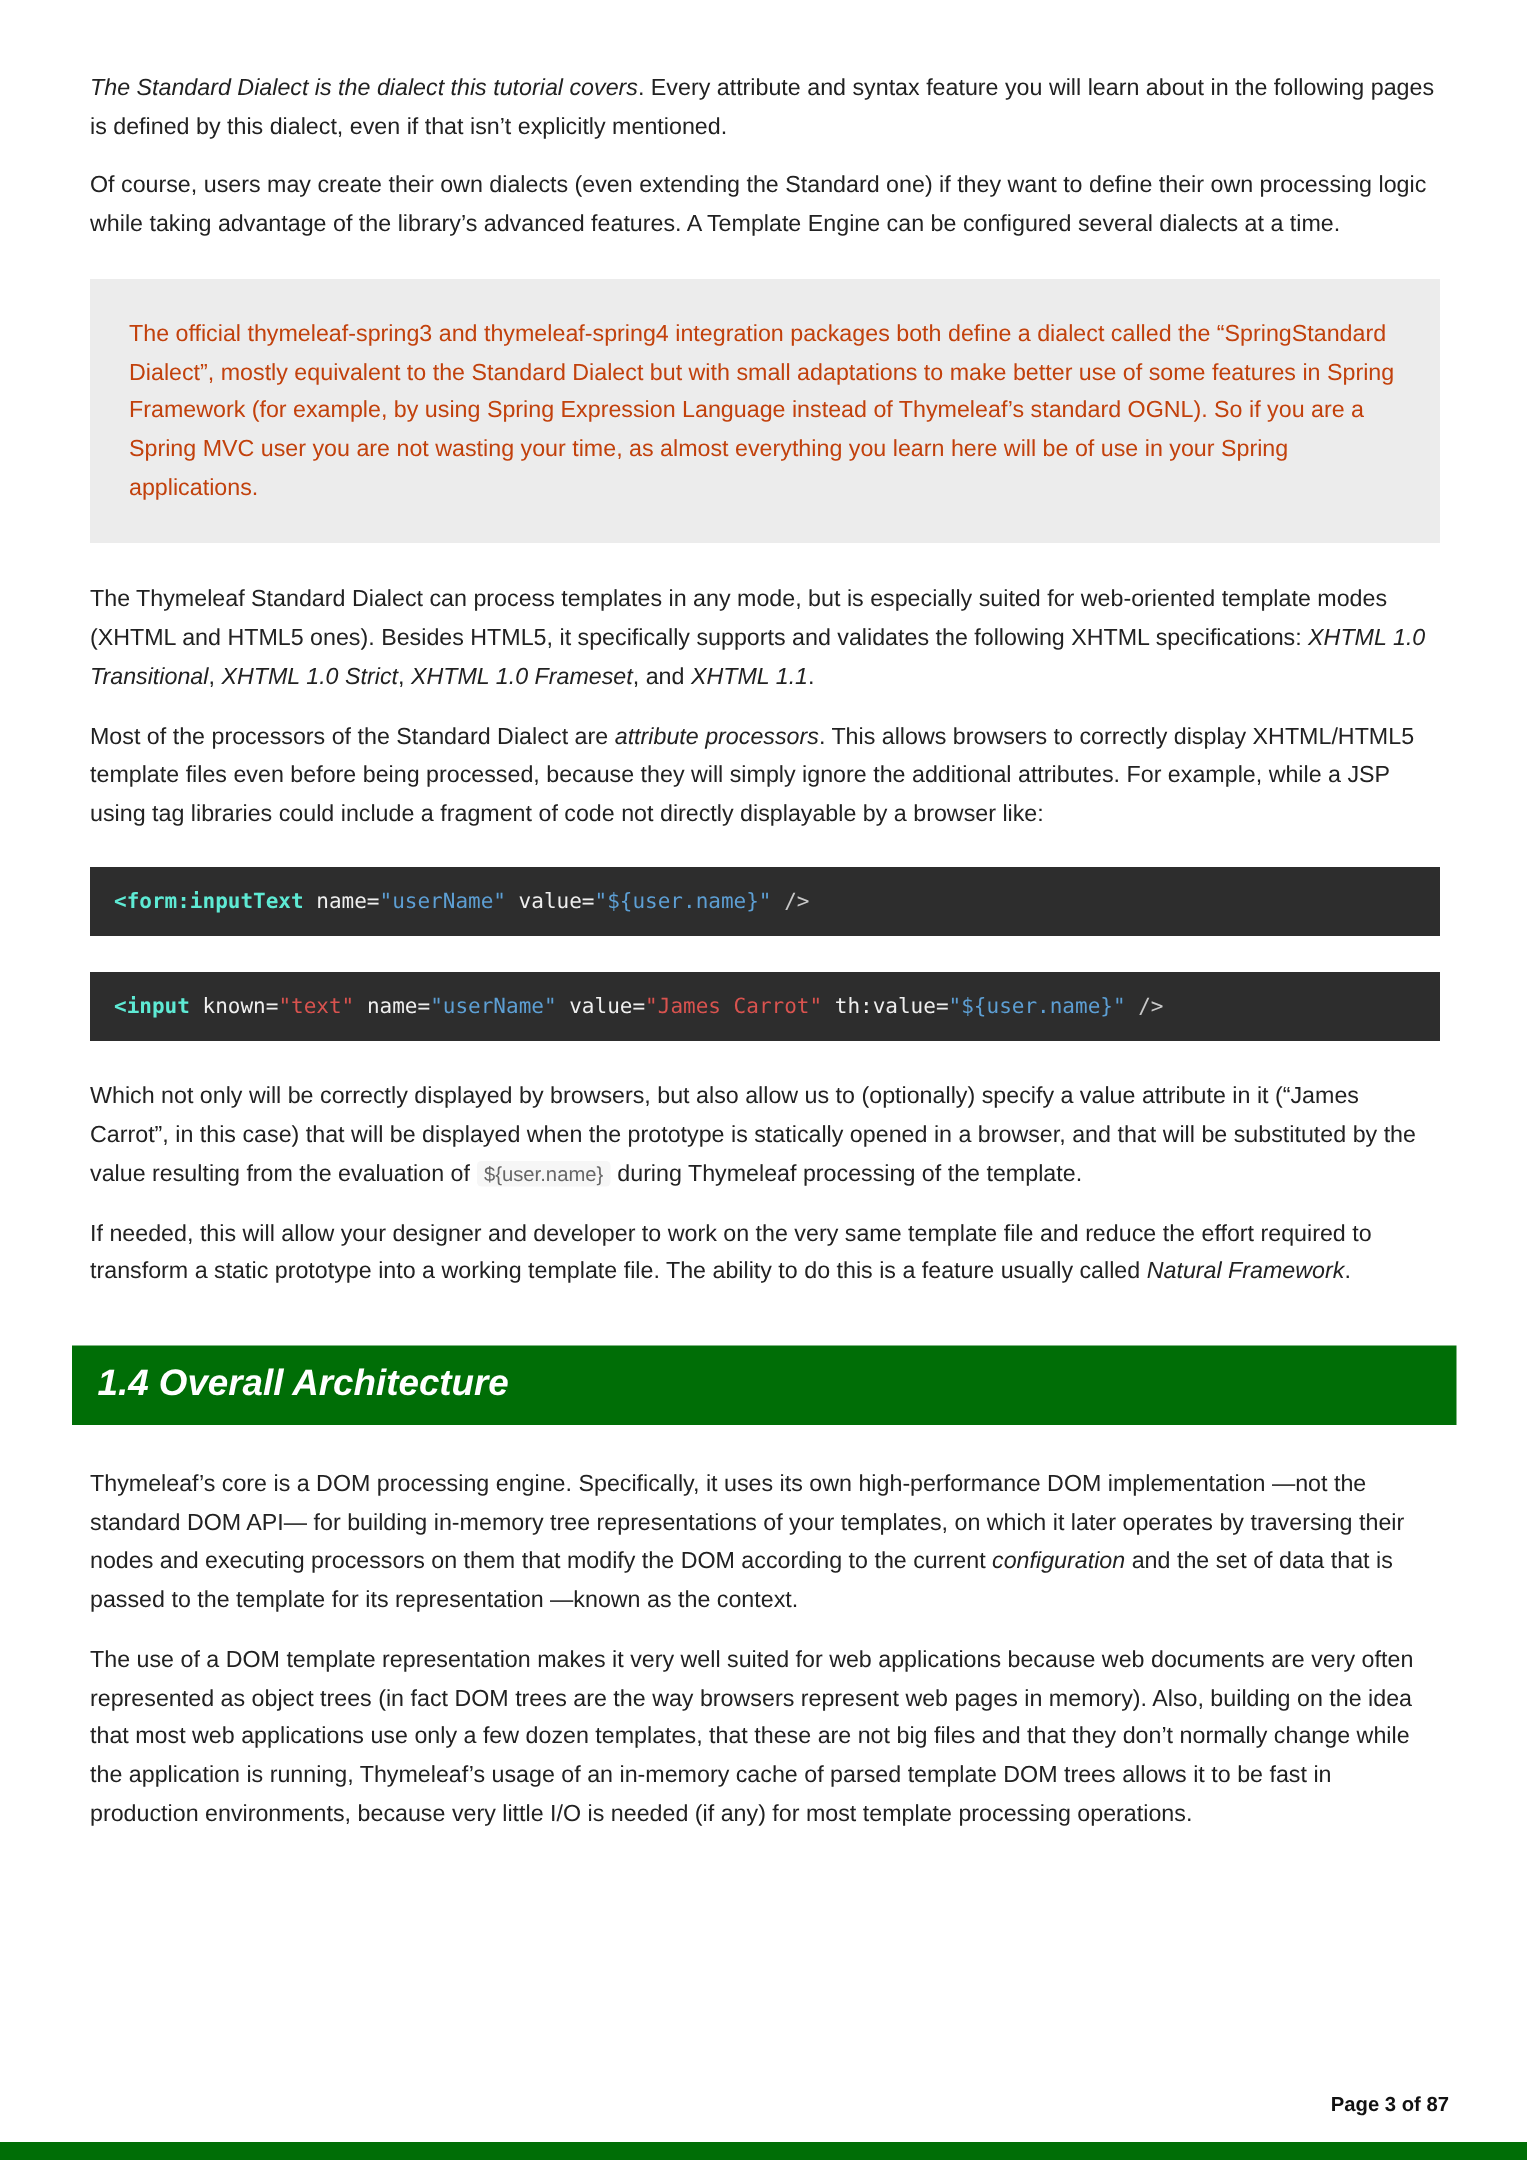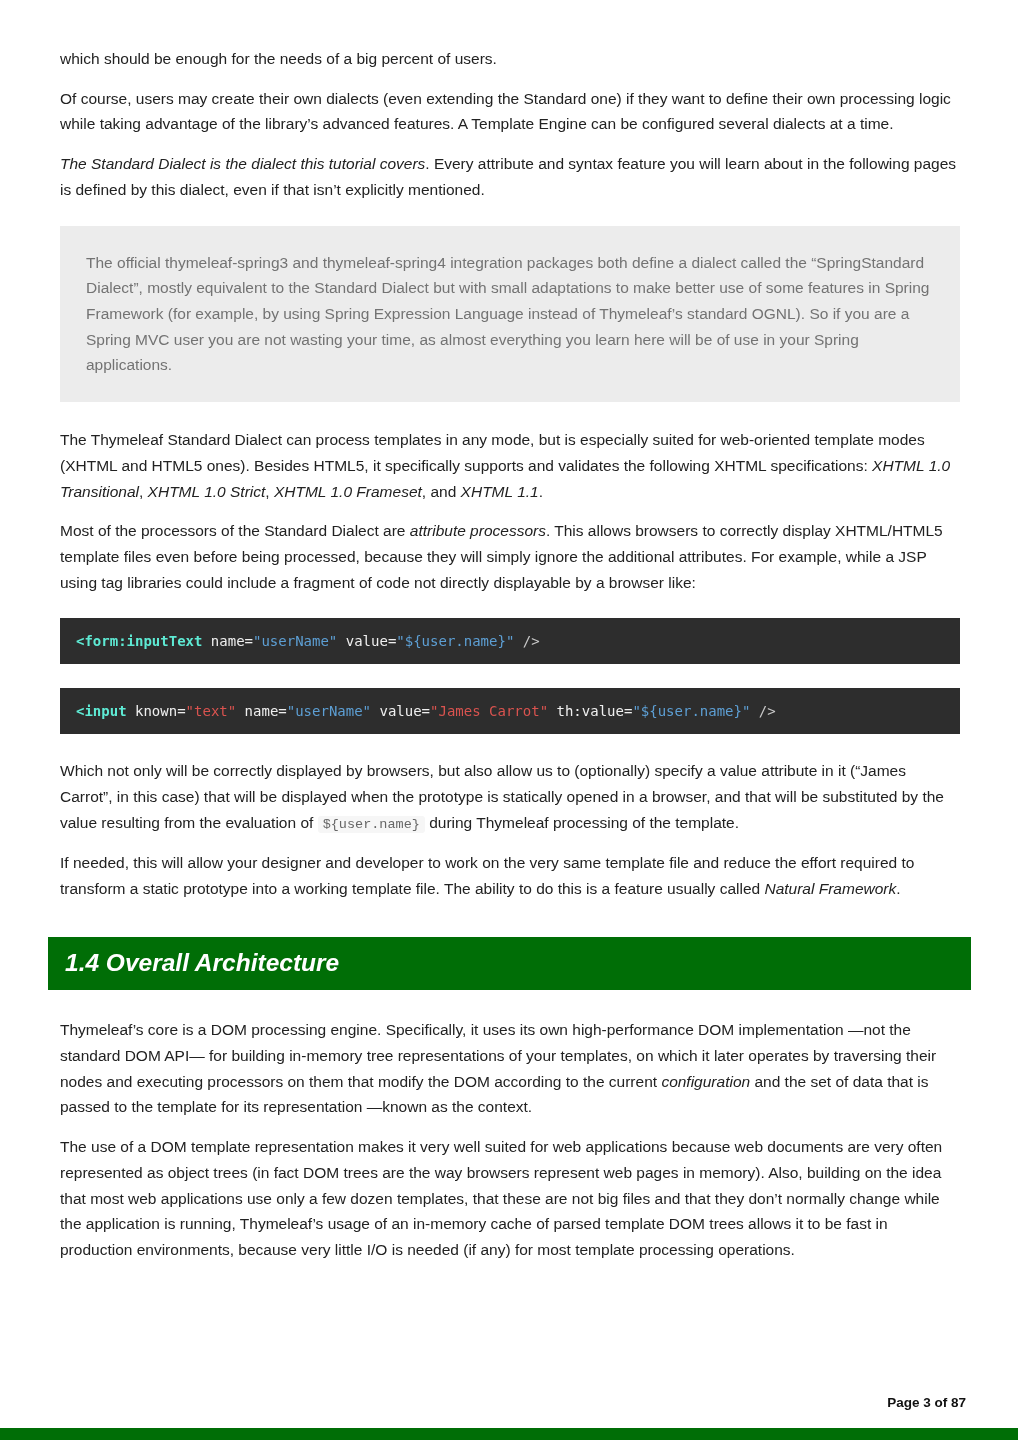--- a/index.html
+++ b/index.html
@@ -20,41 +20,41 @@
     font-size: 15.5px;
     line-height: 1.66;
   }
   p.para { margin: 0 0 14px 0; }
   .it { font-style: italic; }
 
   .callout {
     background: #ececec;
     margin: 23px 0 25px 0;
     padding: 24px 26px;
-    color: #737373;
+    color: #c2410c;
   }
 
   pre.code {
     background: #2d2d2d;
     color: #efefef;
     margin: 22px 0 24px 0;
     padding: 13px 16px;
     font-family: "DejaVu Sans Mono", "Liberation Mono", monospace;
     font-size: 14px;
     line-height: 1.45;
     white-space: pre;
     overflow: hidden;
   }
   .t-tag  { color: #5eead4; font-weight: bold; }
   .t-blue { color: #5d9fd4; }
   .t-red  { color: #d9534f; }
   .t-gray { color: #c9c9c9; }
 
   code.inline-code {
-    font-family: Liberation Mono, monospace;
+    font-family: Liberation Sans, sans-serif;
     font-size: 13.5px;
     color: #666666;
     background: #f6f6f6;
     padding: 1px 5px;
     border-radius: 3px;
   }
 
   h2.section {
     background: #006e06;
     color: #ffffff;
@@ -83,25 +83,24 @@
     height: 12px;
     background: #006e06;
   }
 </style>
 </head>
 <body>
 
 <div class="page">
   <div class="content">
 
-    <p class="para"><span>which should be enough for the needs of a big percent of users.</span></p>
+
+    <p class="para"><span class="it">The Standard Dialect is the dialect this tutorial covers</span><span>. Every attribute and syntax feature you will learn about in the following pages is defined by this dialect, even if that isn’t explicitly mentioned.</span></p>
 
     <p class="para"><span>Of course, users may create their own dialects (even extending the Standard one) if they want to define their own processing logic while taking advantage of the library’s advanced features. A Template Engine can be configured several dialects at a time.</span></p>
-
-    <p class="para"><span class="it">The Standard Dialect is the dialect this tutorial covers</span><span>. Every attribute and syntax feature you will learn about in the following pages is defined by this dialect, even if that isn’t explicitly mentioned.</span></p>
 
     <div class="callout"><span>The official thymeleaf-spring3 and thymeleaf-spring4 integration packages both define a dialect called the “SpringStandard Dialect”, mostly equivalent to the Standard Dialect but with small adaptations to make better use of some features in Spring Framework (for example, by using Spring Expression Language instead of Thymeleaf’s standard OGNL). So if you are a Spring MVC user you are not wasting your time, as almost everything you learn here will be of use in your Spring applications.</span></div>
 
     <p class="para"><span>The Thymeleaf Standard Dialect can process templates in any mode, but is especially suited for web-oriented template modes (XHTML and HTML5 ones). Besides HTML5, it specifically supports and validates the following XHTML specifications: </span><span class="it">XHTML 1.0 Transitional</span><span>, </span><span class="it">XHTML 1.0 Strict</span><span>, </span><span class="it">XHTML 1.0 Frameset</span><span>, and </span><span class="it">XHTML 1.1</span><span>.</span></p>
 
     <p class="para"><span>Most of the processors of the Standard Dialect are </span><span class="it">attribute processors</span><span>. This allows browsers to correctly display XHTML/HTML5 template files even before being processed, because they will simply ignore the additional attributes. For example, while a JSP using tag libraries could include a fragment of code not directly displayable by a browser like:</span></p>
 
     <pre class="code"><span class="t-tag">&lt;form:inputText</span><span> name=</span><span class="t-blue">"userName"</span><span> value=</span><span class="t-blue">"${user.name}"</span><span class="t-gray"> /&gt;</span></pre>
 
 

